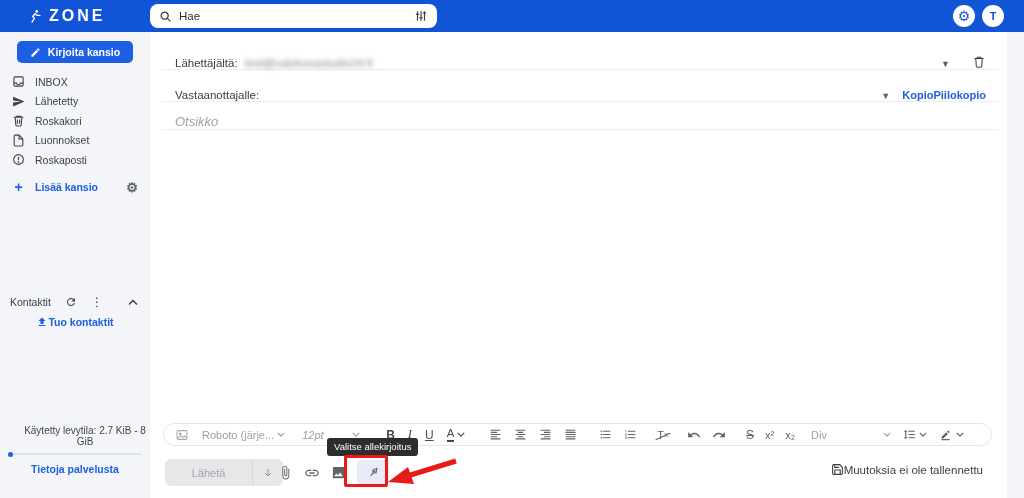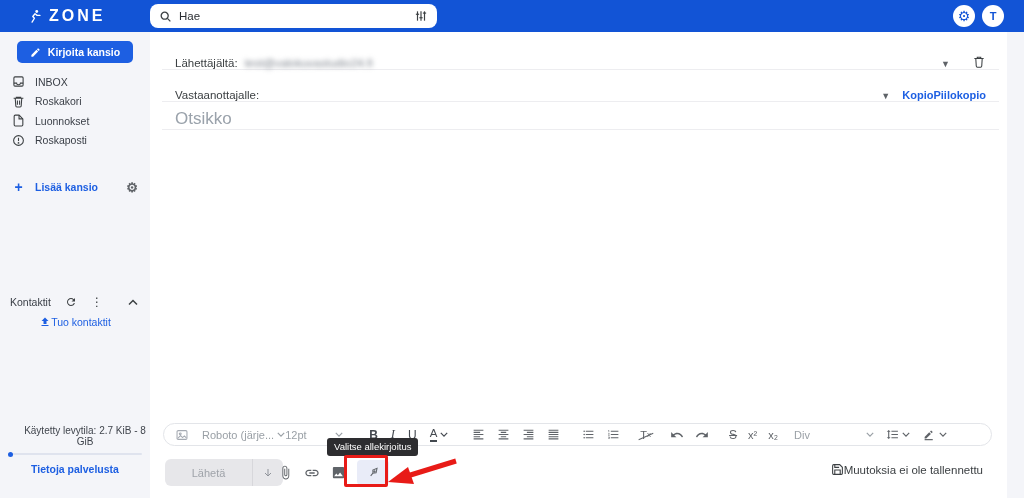--- a/index.html
+++ b/index.html
@@ -27,21 +27,21 @@
   .folder-item { height:19.5px; display:flex; align-items:center; gap:10px; padding:0 12px; font-size:10.5px; color:#393e46; cursor:pointer; }
   .folder-item svg, .add-folder svg { flex:0 0 auto; }
   .add-folder { position:absolute; top:145px; left:0; width:150px; height:20px; display:flex; align-items:center; gap:10px; padding:0 12px; font-size:10.5px; font-weight:bold; color:#1d5fe2; cursor:pointer; }
   .add-folder .plus { font-size:14px; font-weight:bold; width:13px; text-align:center; }
   .folder-gear { margin-left:auto; color:#5f6368; font-size:13px; cursor:pointer; }
 
   .contacts-head { position:absolute; top:262px; left:10px; right:12px; height:16px; display:flex; align-items:center; font-size:10.5px; color:#393e46; }
   .contacts-head .c-refresh { margin-left:14px; color:#3c4043; cursor:pointer; }
   .contacts-head .c-kebab { margin-left:14px; color:#3c4043; font-size:12px; cursor:pointer; }
   .contacts-head .c-collapse { margin-left:auto; color:#3c4043; cursor:pointer; }
-  .import-contacts { position:absolute; top:284px; left:0; width:150px; display:flex; align-items:flex-start; justify-content:center; font-size:10.5px; font-weight:normal; color:#1d5fe2; cursor:pointer; }
+  .import-contacts { position:absolute; top:284px; left:0; width:150px; display:flex; align-items:flex-start; justify-content:center; font-size:10.5px; font-weight:bold; color:#1d5fe2; cursor:pointer; }
 
   .sb-footer { position:absolute; top:393px; left:0; width:150px; text-align:center; font-size:10px; color:#40454d; }
   .sb-storage { margin-bottom:6px;padding-left:20px; }
   .sb-bar { position:relative; width:134px; height:2px; margin:0 auto 8px; background:#dfe3ee; border-radius:1px; }
   .sb-bar .used { position:absolute; left:0; top:-1.5px; width:5px; height:5px; border-radius:50%; background:#1d5fe2; }
   .sb-maint { line-height:1.5; }
   .sb-about { margin-top:8px; font-size:10.5px; font-weight:bold; color:#1d5fe2; cursor:pointer; }
 
   
   .main { position:absolute; top:32px; left:150px; width:857px; height:466px; background:#fff; }
@@ -50,31 +50,31 @@
   .field-row { position:absolute; left:12px; right:8px; display:flex; align-items:flex-end; border-bottom:1px solid #ededf0; padding:0 13px; font-size:11.5px; color:#3c4043; }
   .row-from { top:0; height:38px; }
   .row-to { top:38px; height:32px; }
   .row-subject { top:70px; height:28px; }
   .blurred-value { margin-left:7px; color:#7d838c; filter:blur(2.6px); user-select:none; }
   .row-caret { color:#5f6368; font-size:9px; cursor:pointer; }
   .row-from .row-caret { margin-left:auto; margin-right:22px; }
   .row-trash { color:#3c4043; cursor:pointer; }
   .row-to .row-caret { margin-left:auto; margin-right:12px; }
   .cc-link, .bcc-link { font-weight:bold; color:#1d5fe2; cursor:pointer; font-size:11px; }
-  .subject-input { width:100%; border:none; outline:none; font-family:inherit; font-size:17px; background:transparent; color:#202124; }
+  .subject-input { width:100%; border:none; outline:none; font-family:inherit; font-size:13px; background:transparent; color:#202124;font-style:italic; }
   .subject-input::placeholder { color:#9aa2ab; opacity:1; }
   .editor-body { position:absolute; top:98px; left:12px; right:8px; height:288px; cursor:text; }
 
   
   .editor-toolbar { position:absolute; top:391px; left:13px; right:15px; height:23px; border:1px solid #e3e5e9; border-radius:12px; display:flex; align-items:center; padding:0 11px; color:#5f6368; font-size:11px; }
   .ti { display:flex; align-items:center; cursor:pointer; color:#5f6368; flex:0 0 auto; }
   .ti.muted { color:#a5aab2; }
   .chev { margin-left:3px; }
   .dd-font { margin-left:13px; color:#9aa0a6; }
-  .dd-size { margin-left:0; width:58px; justify-content:space-between; color:#9aa0a6; }
+  .dd-size { margin-left:17px; width:58px; justify-content:space-between; color:#9aa0a6;font-style:italic; }
   .b-bold { margin-left:26px; font-weight:bold; font-size:12px; color:#444950; }
   .b-italic { margin-left:13px; font-style:italic; font-family:"Liberation Serif", serif; font-size:12.5px; color:#444950; }
   .b-under { margin-left:13px; text-decoration:underline; font-size:12px; color:#444950; }
   .b-color { margin-left:13px; color:#444950; }
   .b-color .a-ltr { border-bottom:2px solid #444950; line-height:1.05; font-size:11.5px; }
   .grp-align { margin-left:24px; gap:12px; display:flex; }
   .grp-list { margin-left:22px; gap:12px; display:flex; }
   .b-clear { margin-left:20px; position:relative; font-size:11px; }
   .b-clear .tx-x { font-size:8px; vertical-align:sub; }
   .b-clear::after { content:""; position:absolute; left:-2px; top:7px; width:16px; height:1.3px; background:currentColor; transform:rotate(-24deg); }
@@ -154,20 +154,28 @@
       <span>
           <svg width="13" height="13" viewBox="0 0 24 24" fill="none" stroke="#3c4043" stroke-width="2">
             <rect x="3.5" y="3.5" width="17" height="17" rx="2"></rect>
             <path d="M3.5 15h5c0 1.6 1.6 3 3.5 3s3.5-1.4 3.5-3h5"></path>
           </svg>
         </span>
       <span>INBOX</span>
     </div>
     <div class="folder-item">
       <span>
+          <svg width="13" height="13" viewBox="0 0 24 24" fill="#3c4043">
+            <path d="M2.01 21L23 12 2.01 3 2 10l15 2-15 2z"></path>
+          </svg>
+        </span>
+      <span>Lähetetty</span>
+    </div>
+    <div class="folder-item">
+      <span>
           <svg width="13" height="13" viewBox="0 0 24 24" fill="none" stroke="#3c4043" stroke-width="2">
             <path d="M3 6h18M8 6V4h8v2M6 6l1 14a2 2 0 0 0 2 2h6a2 2 0 0 0 2-2l1-14M10 10v8M14 10v8"></path>
           </svg>
         </span>
       <span>Roskakori</span>
     </div>
     <div class="folder-item">
       <span>
           <svg width="13" height="13" viewBox="0 0 24 24" fill="none" stroke="#3c4043" stroke-width="2">
             <path d="M13 2H6a2 2 0 0 0-2 2v16a2 2 0 0 0 2 2h12a2 2 0 0 0 2-2V9l-7-7z"></path>

